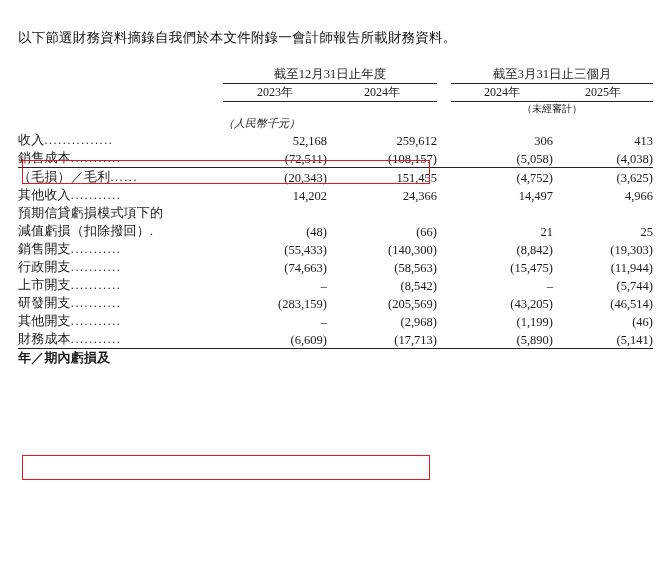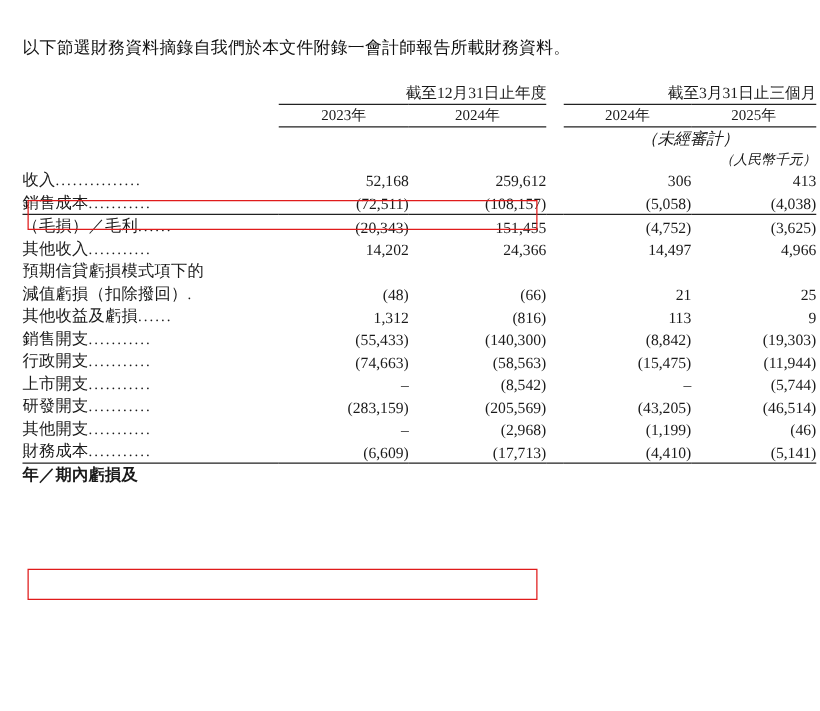--- a/index.html
+++ b/index.html
@@ -40,42 +40,41 @@
     font-weight: normal;
   }
   col.c-label { width: 205px; }
   col.c-v1 { width: 104px; }
   col.c-v2 { width: 110px; }
   col.c-gap { width: 14px; }
   col.c-v3 { width: 102px; }
   col.c-v4 { width: 100px; }
 
   .hdr-group {
-    text-align: right;
+    text-align: center;
     font-size: 12.5px;
     padding-bottom: 3px;
     border-bottom: 1px solid #222;
   }
   .hdr-group-row td { padding-bottom: 2px; }
   .hdr-year {
     text-align: center;
     font-size: 12px;
     padding-top: 6px;
     padding-bottom: 4px;
     border-bottom: 1px solid #222;
   }
   .hdr-sub {
     text-align: center;
-    font-size: 13px;
-    font-style: italic;
+    font-size: 10px;
     padding-top: 3px;
     padding-bottom: 2px;
   }
   .hdr-unit {
-    text-align: right;
+    text-align: left;
     font-size: 11px;
     font-style: italic;
     padding-top: 4px;
     padding-bottom: 10px;
   }
   .lbl {
     white-space: nowrap;
     font-size: 13px;
     padding: 2.5px 0;
     letter-spacing: 0.2px;
@@ -200,28 +199,20 @@
         </tr>
         <tr>
           <td class="lbl indent1"><span>減值虧損（扣除撥回）</span><span class="dots">.</span></td>
           <td class="num">(48)</td>
           <td class="num">(66)</td>
           <td></td>
           <td class="num">21</td>
           <td class="num">25</td>
         </tr>
         <tr>
-          <td class="lbl"><span>其他收益及虧損</span><span class="dots">......</span></td>
-          <td class="num">1,312</td>
-          <td class="num">(816)</td>
-          <td></td>
-          <td class="num">113</td>
-          <td class="num">9</td>
-        </tr>
-        <tr>
           <td class="lbl"><span>銷售開支</span><span class="dots">...........</span></td>
           <td class="num">(55,433)</td>
           <td class="num">(140,300)</td>
           <td></td>
           <td class="num">(8,842)</td>
           <td class="num">(19,303)</td>
         </tr>
         <tr>
           <td class="lbl"><span>行政開支</span><span class="dots">...........</span></td>
           <td class="num">(74,663)</td>
@@ -252,21 +243,21 @@
           <td class="num">(2,968)</td>
           <td></td>
           <td class="num">(1,199)</td>
           <td class="num">(46)</td>
         </tr>
         <tr>
           <td class="lbl"><span>財務成本</span><span class="dots">...........</span></td>
           <td class="num">(6,609)</td>
           <td class="num">(17,713)</td>
           <td></td>
-          <td class="num">(4,410)</td>
+          <td class="num">(5,890)</td>
           <td class="num">(5,141)</td>
         </tr>
         <tr class=" bold rule-top">
           <td class="lbl"><span>年／期內虧損及</span></td>
           <td class="num"></td>
           <td class="num"></td>
           <td></td>
           <td class="num"></td>
           <td class="num"></td>
         </tr>

